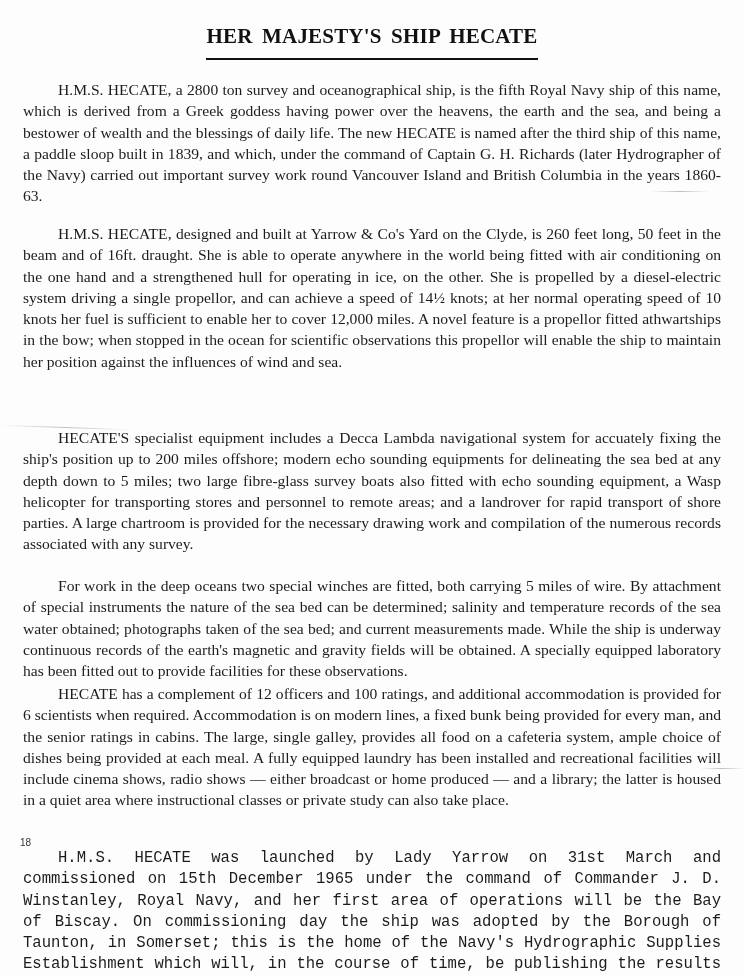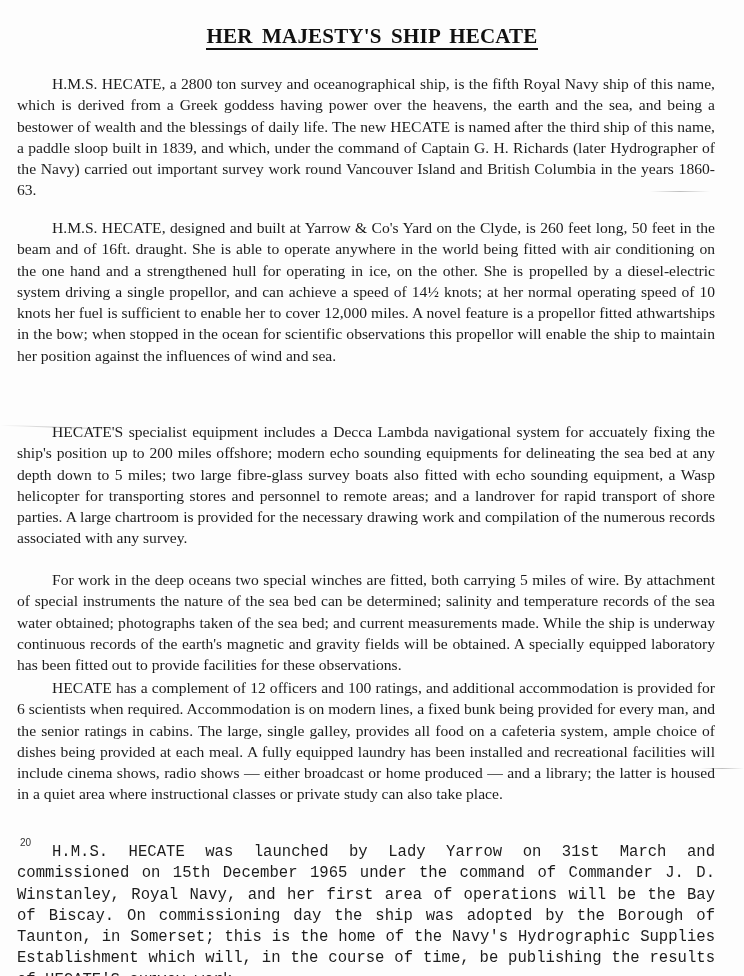--- a/index.html
+++ b/index.html
@@ -32,32 +32,32 @@
       font-family: "Liberation Serif", "DejaVu Serif", serif;
       font-weight: bold;
       font-size: 21px;
       letter-spacing: 0.2px;
       word-spacing: 4px;
       color: #111;
     }
     .title span {
       display: inline-block;
       border-bottom: 2.5px solid #111;
-      padding-bottom: 1px;
+      padding-bottom: 11px;
       line-height: 22px;
     }
     .para {
       position: absolute;
       left: 16px;
       width: 698px;
       font-size: 15.6px;
       line-height: 21.3px;
       text-align: justify;
       text-indent: 35px;
-      margin: 1px;
+      margin: 7px;
       color: #1c1c1c;
     }
     .p1 { top: 72px; }
     .p2 { top: 216px; font-family: Liberation Serif, serif; }
     .p3 { top: 420px; }
     .p4 { top: 568px; }
     .p5 { top: 676px; }
     .p6 { top: 841px; font-family: Liberation Mono, monospace; }
     .margin-note {
       position: absolute;
@@ -84,18 +84,18 @@
     <span>HER MAJESTY'S SHIP HECATE</span>
   </div>
 
   <p class="para p1">H.M.S. HECATE, a 2800 ton survey and oceanographical ship, is the fifth Royal Navy ship of this name, which is derived from a Greek goddess having power over the heavens, the earth and the sea, and being a bestower of wealth and the blessings of daily life. The new HECATE is named after the third ship of this name, a paddle sloop built in 1839, and which, under the command of Captain G. H. Richards (later Hydrographer of the Navy) carried out important survey work round Vancouver Island and British Columbia in the years 1860-63.</p>
   <p class="para p2">H.M.S. HECATE, designed and built at Yarrow &amp; Co's Yard on the Clyde, is 260 feet long, 50 feet in the beam and of 16ft. draught.  She is able to operate anywhere in the world being fitted with air conditioning on the one hand and a strengthened hull for operating in ice, on the other.  She is propelled by a diesel-electric system driving a single propellor, and can achieve a speed of 14½ knots; at her normal operating speed of 10 knots her fuel is sufficient to enable her to cover 12,000 miles. A novel feature is a propellor fitted athwartships in the bow; when stopped in the ocean for scientific observations this propellor will enable the ship to maintain her position against the influences of wind and sea.</p>
   <p class="para p3">HECATE'S specialist equipment includes a Decca Lambda navigational system for accuately fixing the ship's position up to 200 miles offshore; modern echo sounding equipments for delineating the sea bed at any depth down to 5 miles; two large fibre-glass survey boats also fitted with echo sounding equipment, a Wasp helicopter for transporting stores and personnel to remote areas; and a landrover for rapid transport of shore parties.  A large chartroom is provided for the necessary drawing work and compilation of the numerous records associated with any survey.</p>
   <p class="para p4">For work in the deep oceans two special winches are fitted, both carrying 5 miles of wire.  By attachment of special instruments the nature of the sea bed can be determined; salinity and temperature records of the sea water obtained; photographs taken of the sea bed; and current measurements made. While the ship is underway continuous records of the earth's magnetic and gravity fields will be obtained. A specially equipped laboratory has been fitted out to provide facilities for these observations.</p>
   <p class="para p5">HECATE has a complement of 12 officers and 100 ratings, and additional accommodation is provided for 6 scientists when required.  Accommodation is on modern lines, a fixed bunk being provided for every man, and the senior ratings in cabins.  The large, single galley, provides all food on a cafeteria system, ample choice of dishes being provided at each meal.  A fully equipped laundry has been installed and recreational facilities will include cinema shows, radio shows — either broadcast or home produced — and a library; the latter is housed in a quiet area where instructional classes or private study can also take place.</p>
   <p class="para p6">H.M.S. HECATE was launched by Lady Yarrow on 31st March and commissioned on 15th December 1965 under the command of Commander J. D. Winstanley, Royal Navy, and her first area of operations will be the Bay of Biscay.  On commissioning day the ship was adopted by the Borough of Taunton, in Somerset; this is the home of the Navy's Hydrographic Supplies Establishment which will, in the course of time, be publishing the results of HECATE'S survey work.</p>
 
-  <span class="margin-note">20</span>
+  <span class="margin-note">18</span>
 
   <div class="scan-mark m1"></div>
   <div class="scan-mark m2"></div>
   <div class="scan-mark m3"></div>
 </div>
 
 </body></html>

